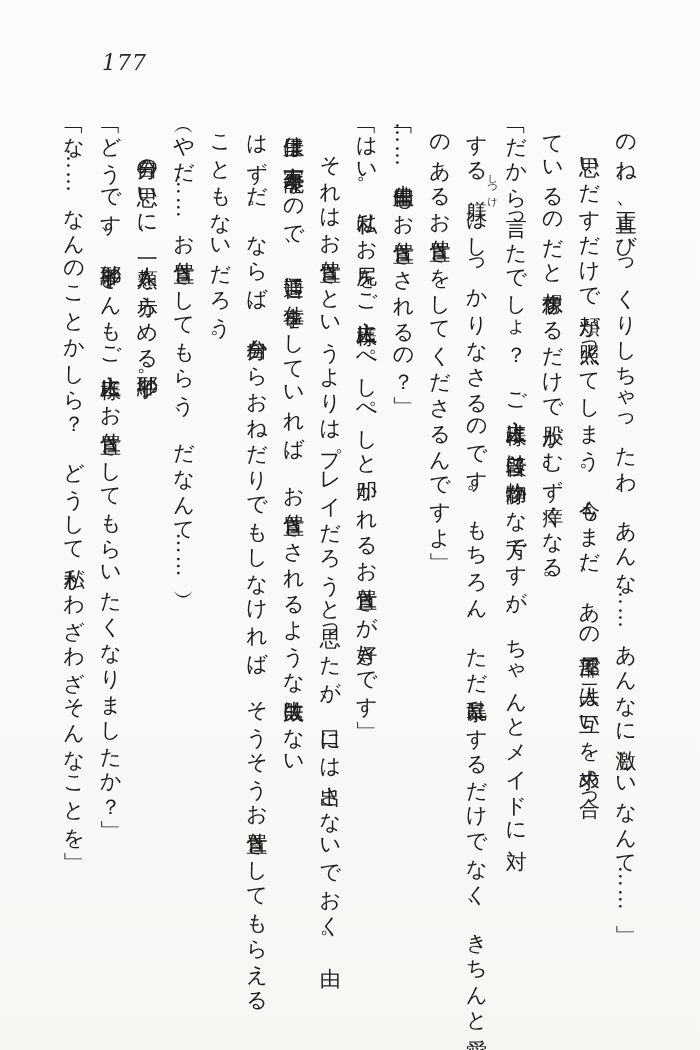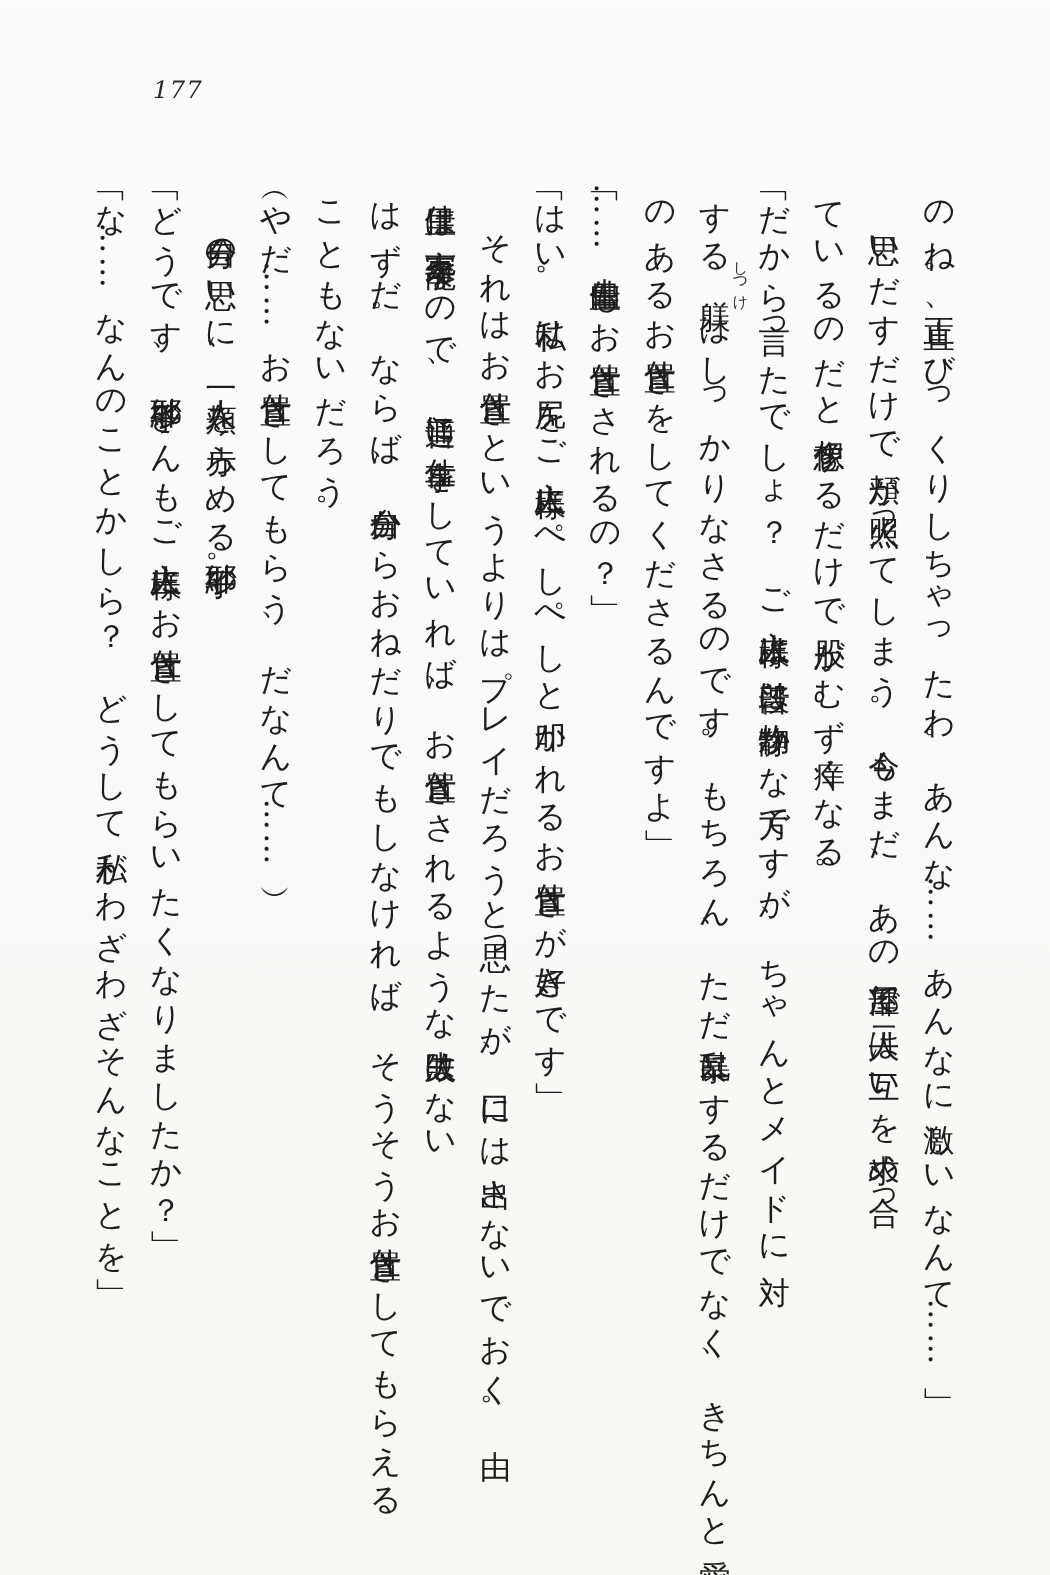--- a/index.html
+++ b/index.html
@@ -15,21 +15,21 @@
     width: 700px;
     height: 1050px;
     background: linear-gradient(180deg, #fbfbf9 0%, #faf9f7 60%, #f7f6f3 100%);
     font-family: "DejaVu Serif", "Liberation Serif", serif;
     color: #1c1c1c;
   }
   .page-number {
     position: absolute;
     left: 102px;
     top: 50px;
-    font-size: 16px;
+    font-size: 22px;
     font-style: italic;
     letter-spacing: 1px;
     color: #2a2a2a;
   }
   .text-block {
     position: absolute;
     top: 120px;
     right: 56px;
     height: 882px;
     writing-mode: vertical-rl;

